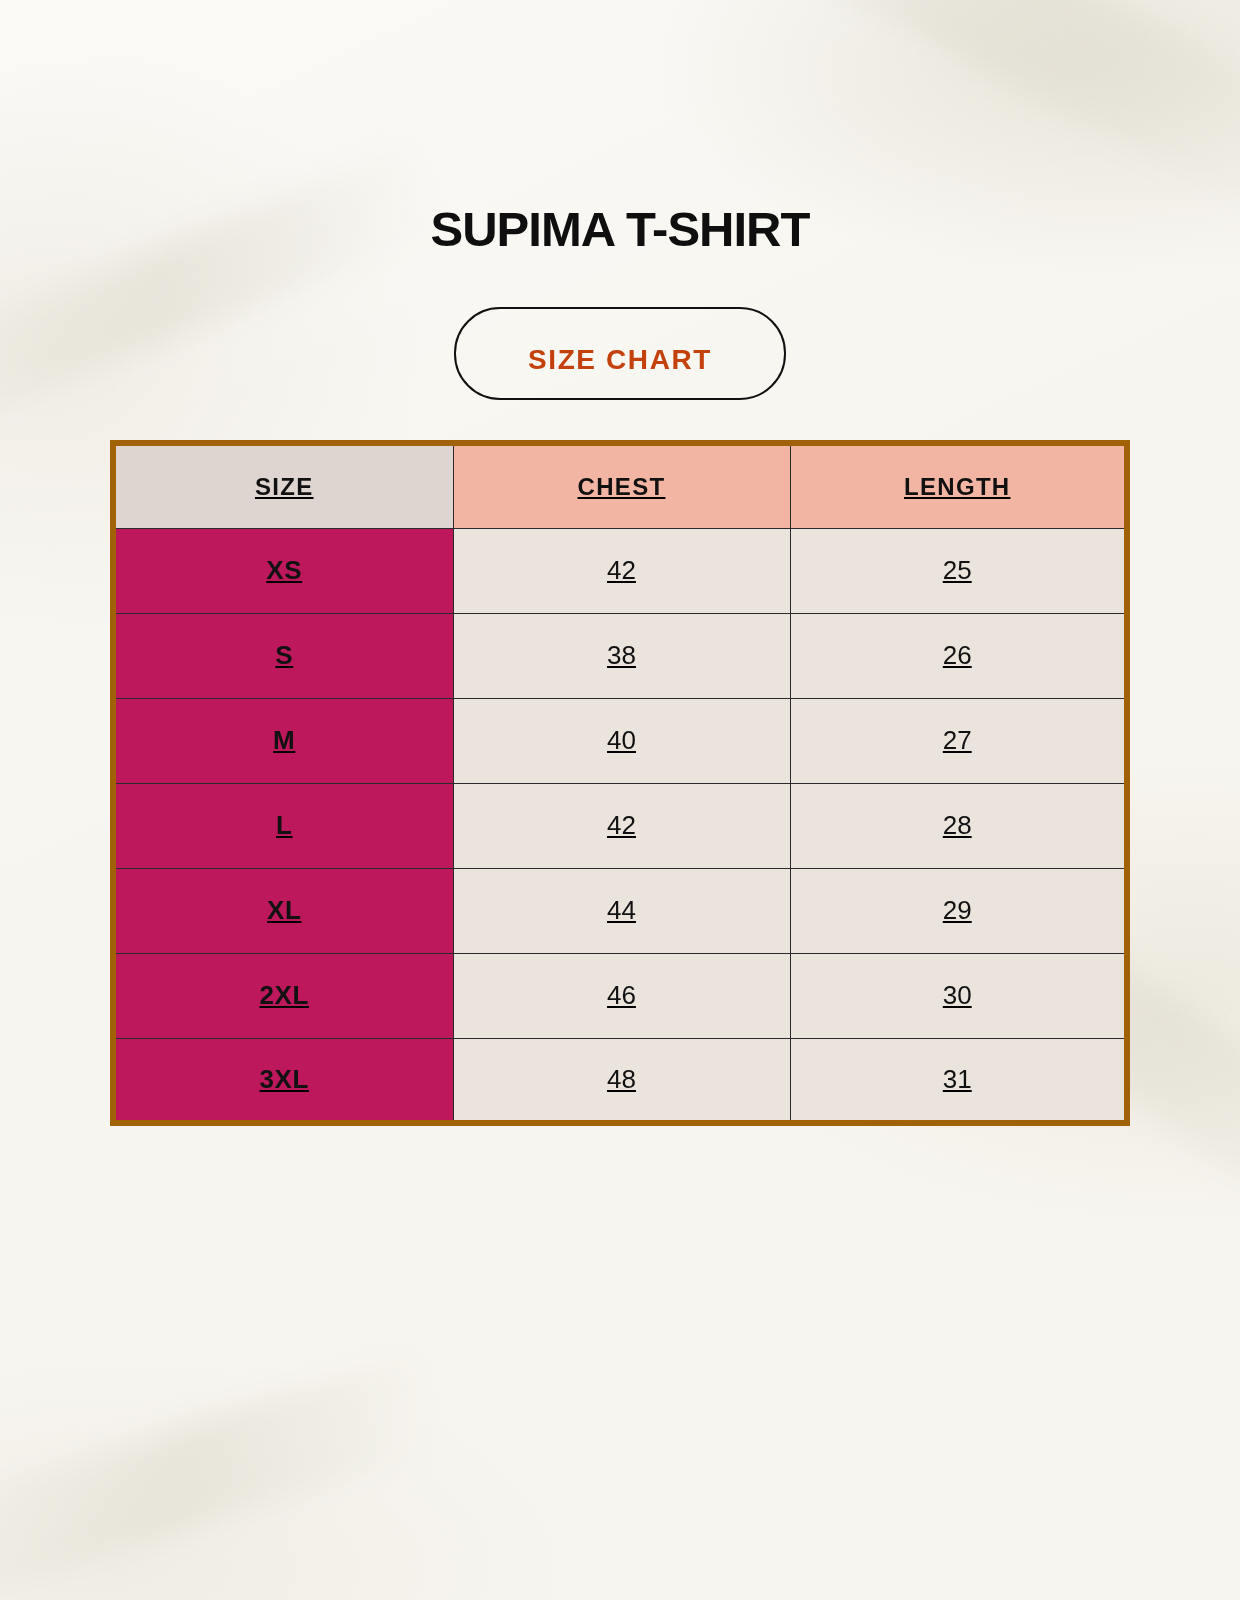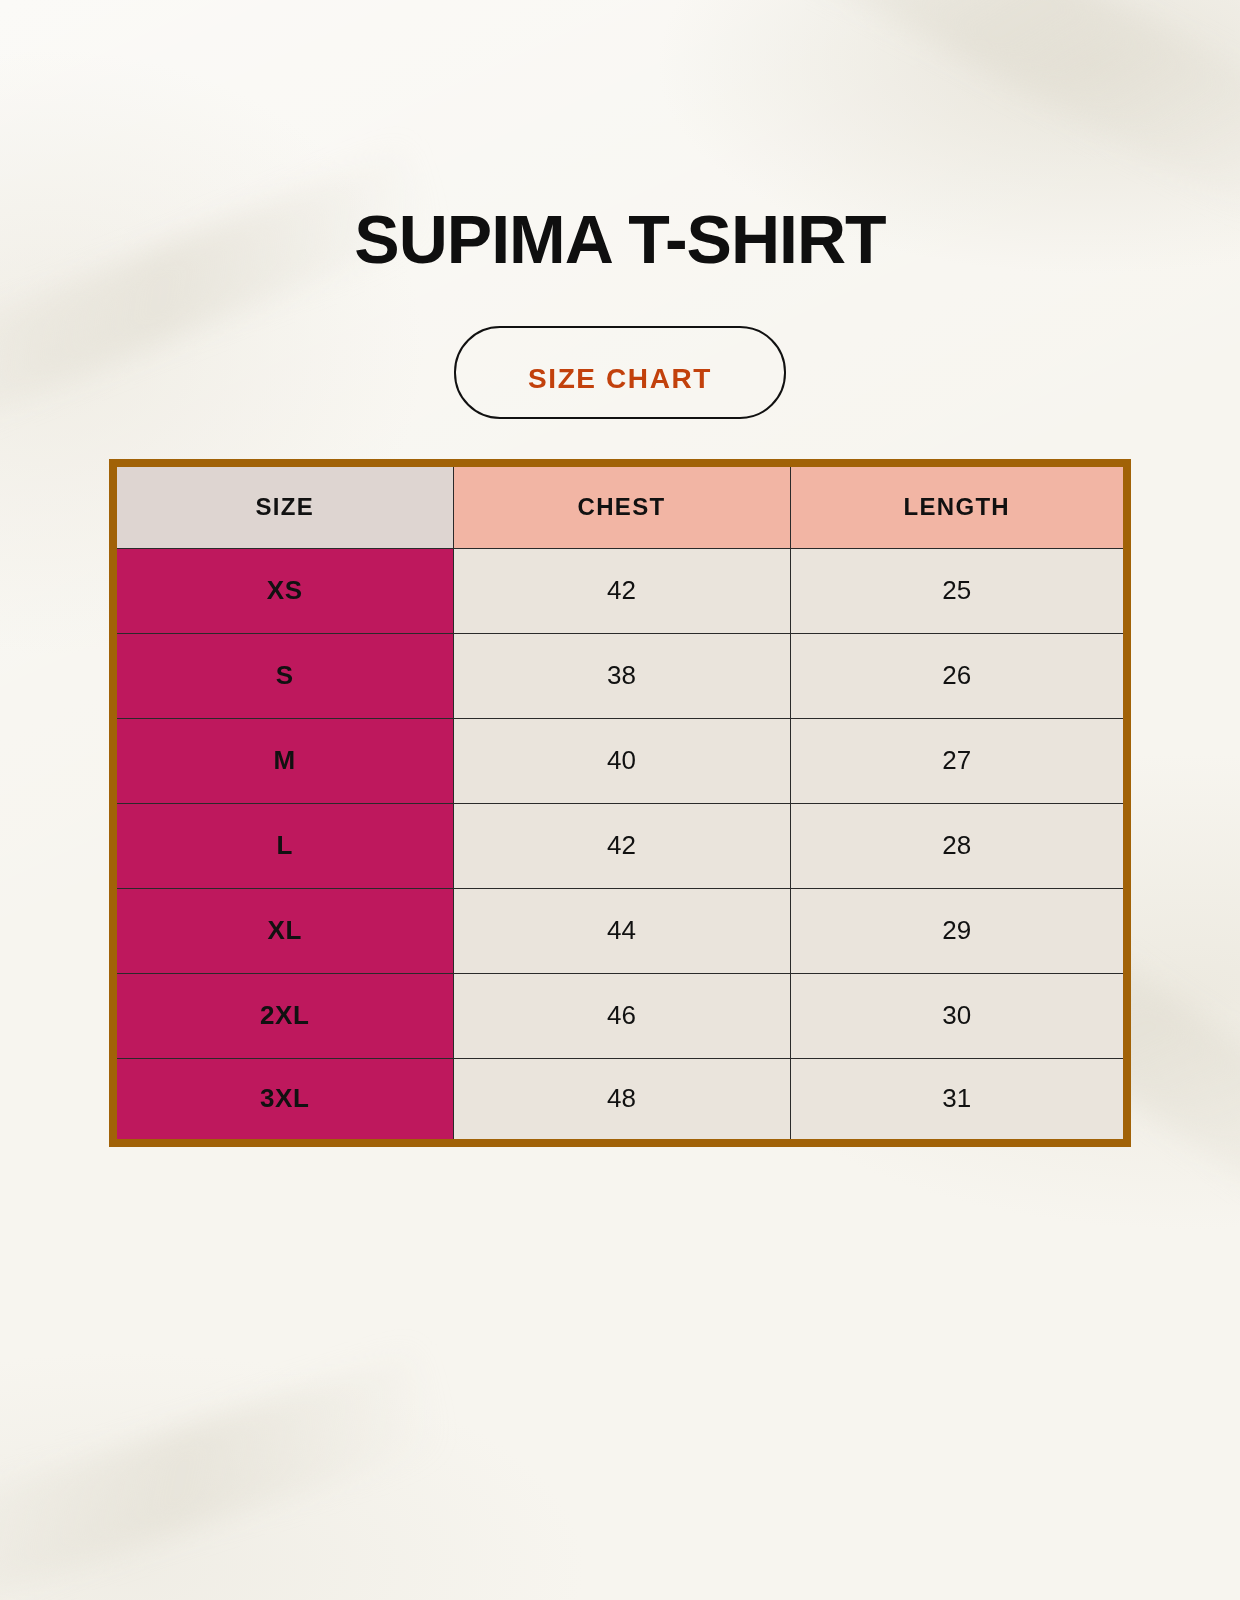--- a/index.html
+++ b/index.html
@@ -42,21 +42,21 @@
     position: relative;
     width: 1240px;
     height: 1600px;
     padding: 0 100px;
   }
 
   .title {
     margin: 0;
     padding-top: 205px;
     text-align: center;
-    font-size: 68px;
+    font-size: 49px;
     line-height: 1;
     font-weight: 700;
     letter-spacing: -1px;
     color: #0f0f0f;
   }
 
   .pill-wrap {
     display: flex;
     justify-content: center;
     margin-top: 53px;
@@ -73,21 +73,22 @@
   }
 
   .table-wrap {
     margin-top: 40px;
   }
   table.size-chart {
     width: 1014px;
     margin: 16px auto;
     border-collapse: collapse;
     table-layout: fixed;
-    border: 8px solid #a16207;
+    border: 6px solid #a16207;
+    text-decoration: underline;
   }
   table.size-chart col.c-size   { width: 340px; }
   table.size-chart col.c-chest  { width: 337px; }
   table.size-chart col.c-length { width: 337px; }
 
   table.size-chart th,
   table.size-chart td {
     border: 1.6px solid #2a2a2a;
     text-align: center;
     color: #111;

